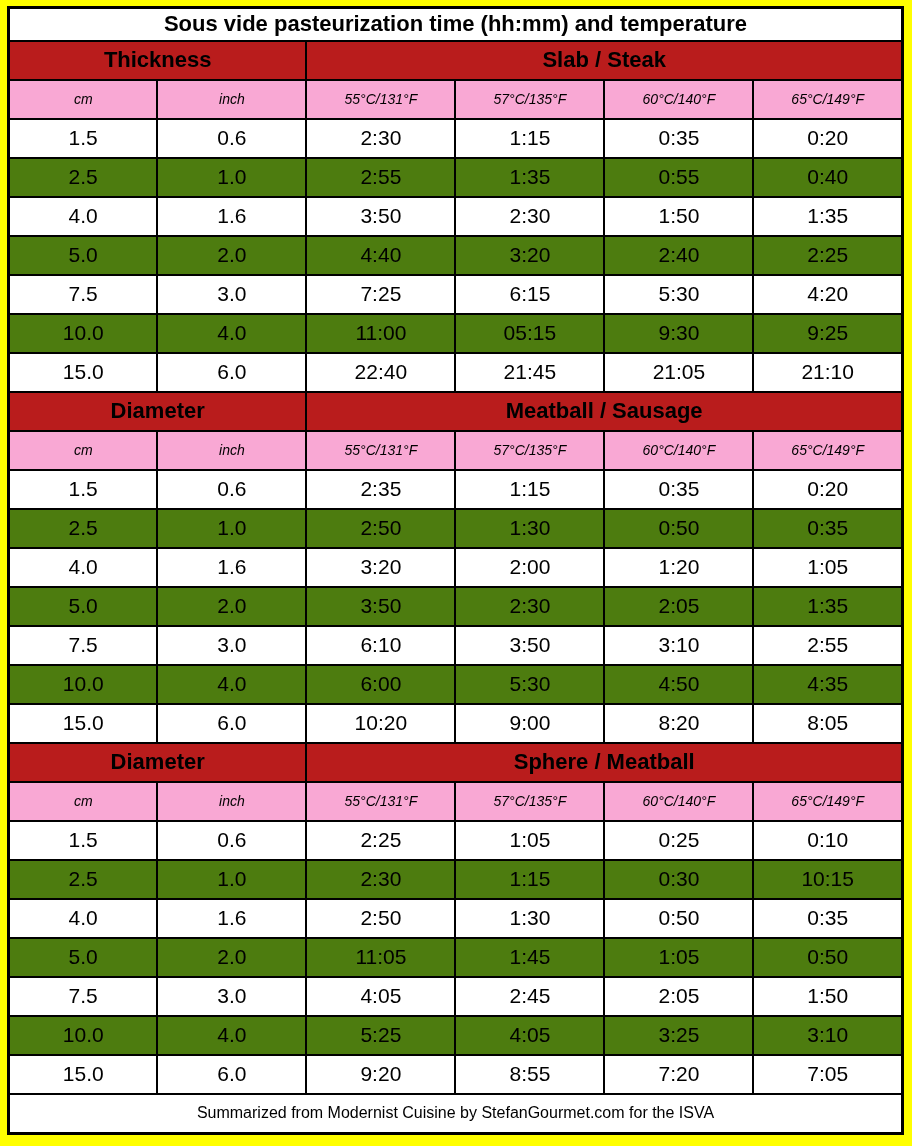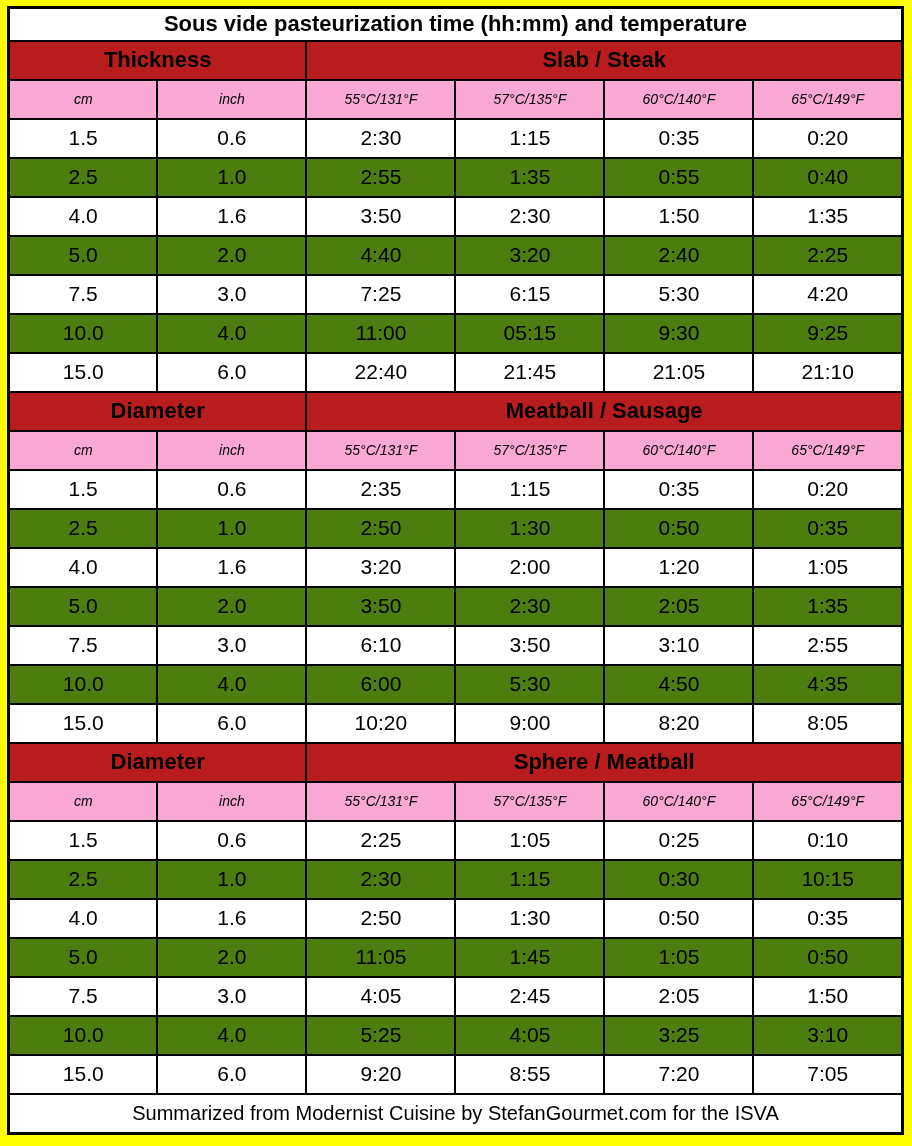--- a/index.html
+++ b/index.html
@@ -26,21 +26,21 @@
     font-size: 21px;
     height: 36px;
     overflow: hidden;
     white-space: nowrap;
   }
   tr.title-row td { font-weight: bold; font-size: 22px; height: 30px; background: #ffffff; margin-left: 20px; }
   tr.sec-row td  { background: #b91c1c; font-weight: bold; font-size: 22px; }
   tr.sub-row td  { background: #f9a8d4; font-size: 14px; font-style: italic; }
   tr.dr td       { background: #ffffff; }
   tr.dr.alt td   { background: #4d7c0f; }
-  tr.footer-row td { background: #ffffff; font-size: 20px; }
+  tr.footer-row td { background: #ffffff; font-size: 16px; }
 </style>
 </head>
 <body>
 
 <table class="pz">
   <colgroup>
     <col style="width:16.66%">
       <col style="width:16.66%">
       <col style="width:16.67%">
     <col style="width:16.67%">

